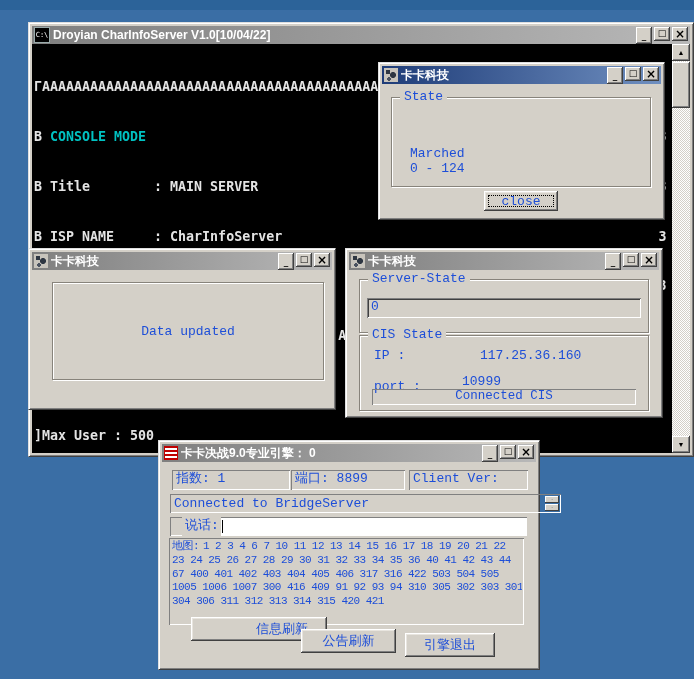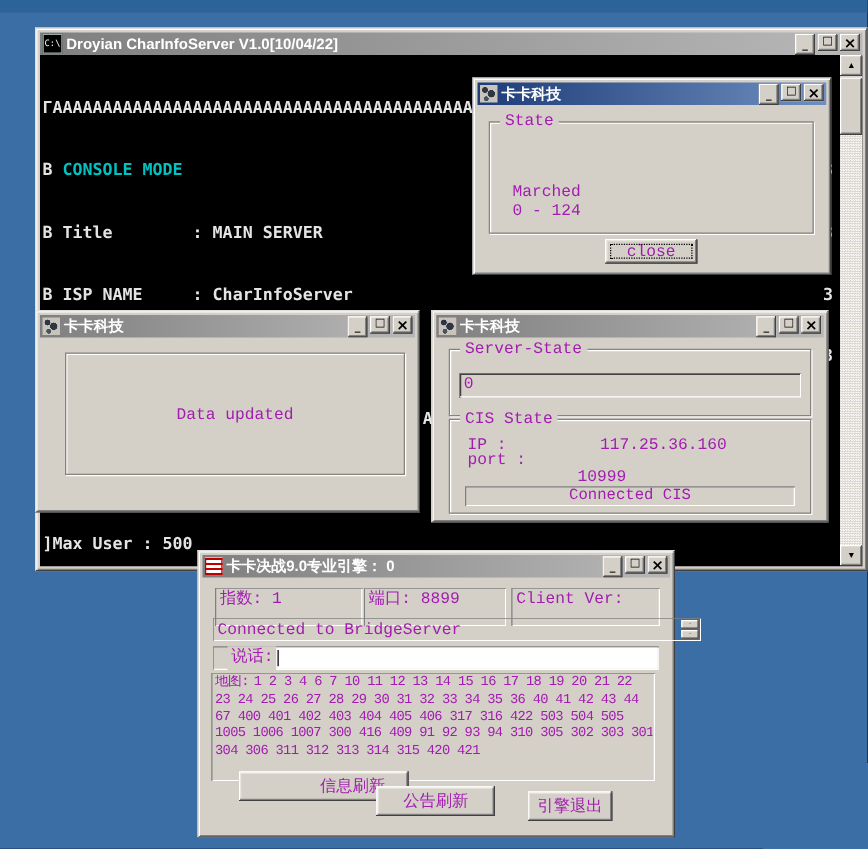--- a/index.html
+++ b/index.html
@@ -49,39 +49,39 @@
     background-image:repeating-conic-gradient(#ffffff 0% 25%,#d4d0c8 0% 50%);
     background-size:2px 2px;}
   .sbtn{position:absolute;left:0;width:18px;height:17px;background:#d4d0c8;color:#000;
     box-shadow:inset -1px -1px 0 #404040, inset 1px 1px 0 #fff, inset -2px -2px 0 #808080;
     display:flex;align-items:center;justify-content:center;font-size:7px;}
   .sbtn.up{top:0;}.sbtn.down{bottom:0;}
   .sthumb{position:absolute;left:0;top:18px;width:18px;height:46px;background:#d4d0c8;
     box-shadow:inset -1px -1px 0 #404040, inset 1px 1px 0 #fff, inset -2px -2px 0 #808080;}
 
   
-  .t{font-family:"Liberation Mono","DejaVu Sans Mono",monospace;font-size:13px;color:#a21caf;}
+  .t{font-family:"Liberation Mono","DejaVu Sans Mono",monospace;font-size:13px;color:#1d4ed8;}
   .group{position:absolute;border:1px solid #87837b;
     box-shadow:inset 1px 1px 0 #fff, 1px 1px 0 #fff;}
   .glabel{position:absolute;top:-9px;left:8px;background:#d4d0c8;padding:0 4px;white-space:nowrap;}
   .sunken1{box-shadow:inset 1px 1px 0 #808080, inset -1px -1px 0 #fff;}
   .sunken2{box-shadow:inset 1px 1px 0 #808080, inset -1px -1px 0 #fff,
     inset 2px 2px 0 #404040, inset -2px -2px 0 #d4d0c8;}
   .btn{position:absolute;background:#d4d0c8;
     box-shadow:inset -1px -1px 0 #404040, inset 1px 1px 0 #fff,
       inset -2px -2px 0 #808080, inset 2px 2px 0 #e8e5df;
     display:flex;align-items:center;justify-content:center;white-space:pre;}
   .focusrect{position:absolute;inset:4px;border:1px dotted #000;}
 
   
   .srow{position:absolute;left:18px;display:flex;white-space:pre;}
   .srow .lab{width:76px;flex:none;}
 
   
-  .efield{position:absolute;height:31px;line-height:18px;padding-left:4px;overflow:hidden;white-space:nowrap;}
+  .efield{position:absolute;height:20px;line-height:18px;padding-left:4px;overflow:hidden;white-space:nowrap;}
   .mline{white-space:nowrap;overflow:hidden;height:13.8px;}
   .maptext{position:absolute;inset:2px 2px 2px 3px;font-size:11px;letter-spacing:-0.55px;line-height:13.8px;}
   .caret{width:1px;height:13px;background:#000;margin:2px 0 0 1px;}
 </style>
 </head>
 <body>
 
 <div class="strip"></div>
 
 <div class="win" style="left:28px;top:22px;width:664px;height:433px;">
@@ -143,21 +143,21 @@
     </div>
   </div>
   <div class="group" style="left:13px;top:30px;width:288px;height:52px;">
     <span class="glabel t">Server-State</span>
     <div class="sunken2 t" style="position:absolute;left:7px;right:7px;top:18px;height:20px;line-height:18px;padding-left:4px;background:#d4d0c8;">0</div>
   </div>
   <div class="group" style="left:13px;top:86px;width:288px;height:74px;">
     <span class="glabel t">CIS State</span>
     <span class="t" style="position:absolute;left:14px;top:12px;">IP :</span>
     <span class="t" style="position:absolute;left:120px;top:12px;">117.25.36.160</span>
-    <span class="t" style="position:absolute;left:14px;top:24px;">port :</span>
+    <span class="t" style="position:absolute;left:14px;top:43px;">port :</span>
     <span class="t" style="position:absolute;left:102px;top:38px;">10999</span>
     <div class="sunken1 t" style="position:absolute;left:12px;right:12px;bottom:5px;height:16px;line-height:15px;text-align:center;font-size:12.5px;">Connected CIS</div>
   </div>
 </div>
 
 <div class="win" style="left:378px;top:62px;width:285px;height:156px;">
   <div class="tbar active">
     <div class="icon kaka-icon"></div>
     <span class="ttext">卡卡科技</span>
     <div class="wbtns">
@@ -214,14 +214,14 @@
       <div class="mline"><span style="margin-right:4px;">地图:</span><span>1 2 3 4 6 7 10 11 12 13 14 15 16 17 18 19 20 21 22</span></div>
       <div class="mline">23 24 25 26 27 28 29 30 31 32 33 34 35 36 40 41 42 43 44</div>
       <div class="mline">67 400 401 402 403 404 405 406 317 316 422 503 504 505</div>
       <div class="mline">1005 1006 1007 300 416 409 91 92 93 94 310 305 302 303 301</div>
       <div class="mline">304 306 311 312 313 314 315 420 421</div>
     </div>
   </div>
 
   <div class="btn t" style="left:32px;top:176px;width:90px;height:24px;padding-left:46px;">信息刷新</div>
   <div class="btn t" style="left:142px;top:188px;width:95px;height:24px;">公告刷新</div>
-  <div class="btn t" style="left:263px;top:192px;width:68px;height:24px;">引擎退出</div>
+  <div class="btn t" style="left:246px;top:192px;width:90px;height:24px;">引擎退出</div>
 </div>
 
 </body></html>

